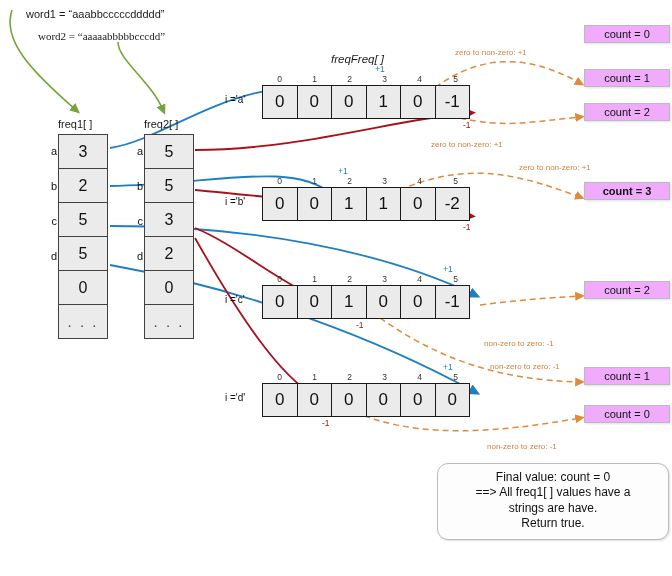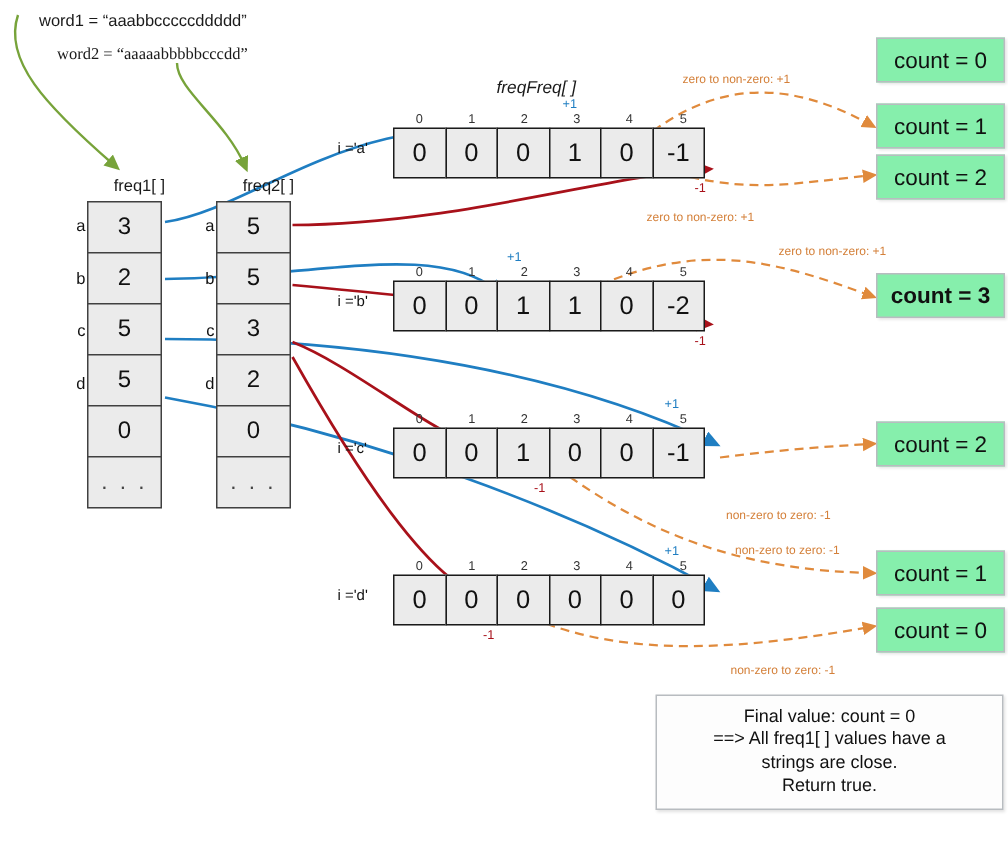--- a/index.html
+++ b/index.html
@@ -10,21 +10,21 @@
   .abs{position:absolute;}
 
   
   .wordlabel{
     font-size:11px;color:#1a1a1a;white-space:nowrap;letter-spacing:0px;
   }
 
   
   .freqcol{width:52px;}
   .freqcol .title{
-    font-size:11px;color:#1a1a1a;text-align:right;width:52px;
+    font-size:11px;color:#1a1a1a;text-align:left;width:52px;
     position:absolute;top:-17px;left:0;white-space:nowrap;
   }
   .freqcell{
     width:50px;height:35px;border:1px solid #404040;background:#ebebeb;
     box-sizing:border-box;display:flex;align-items:center;justify-content:center;
     font-size:16px;color:#111;margin-top:-1px;
   }
   .freqcell.dots{font-size:15px;letter-spacing:2px;color:#444;}
   .rowlabel{
     position:absolute;left:-13px;font-size:11px;color:#111;width:12px;
@@ -44,23 +44,23 @@
     top:-11px;
   }
   .ffleft{
     position:absolute;left:-37px;top:9px;font-size:10px;color:#111;
     white-space:nowrap;
   }
   .fftitle{font-size:11.5px;color:#1a1a1a;white-space:nowrap;}
 
   
   .countbox{
-    width:86px;height:30px;border:1px solid #b8bcc0;background:#86efac;
+    width:86px;height:18px;border:1px solid #b8bcc0;background:#f0abfc;
     box-sizing:border-box;display:flex;align-items:center;justify-content:center;
-    font-size:15px;color:#111;box-shadow:1px 1px 2px rgba(0,0,0,0.12);
+    font-size:11px;color:#111;box-shadow:1px 1px 2px rgba(0,0,0,0.12);
   }
 
   
   .finalbox{
     width:232px;border:1px solid #b8bcc0;background:#fdfdfd;box-sizing:border-box;
     padding:6px 8px 8px 8px;text-align:center;font-size:12px;color:#111;
     line-height:1.28;box-shadow:1px 1px 2px rgba(0,0,0,0.12);
   }
 
   
@@ -243,18 +243,18 @@
 <div class="abs anno" style="left:487px;top:442px;">non-zero to zero:  -1</div>
 
 <div class="abs countbox" style="left:584px;top:25px;">count = 0</div>
 <div class="abs countbox" style="left:584px;top:69px;">count = 1</div>
 <div class="abs countbox" style="left:584px;top:103px;">count = 2</div>
 <div class="abs countbox" style="left:584px;top:182px;font-weight:bold;">count = 3</div>
 <div class="abs countbox" style="left:584px;top:281px;">count = 2</div>
 <div class="abs countbox" style="left:584px;top:367px;">count = 1</div>
 <div class="abs countbox" style="left:584px;top:405px;">count = 0</div>
 
-<div class="abs finalbox" style="left:437px;top:463px;">
+<div class="abs finalbox" style="left:437px;top:463px;border-radius:11px;">
   <div>Final value: count = 0</div>
   <div>==&gt; All freq1[ ] values have a</div>
-  <div>strings are close.</div>
+  <div>strings are have.</div>
   <div>Return true.</div>
 </div>
 
 </body></html>

